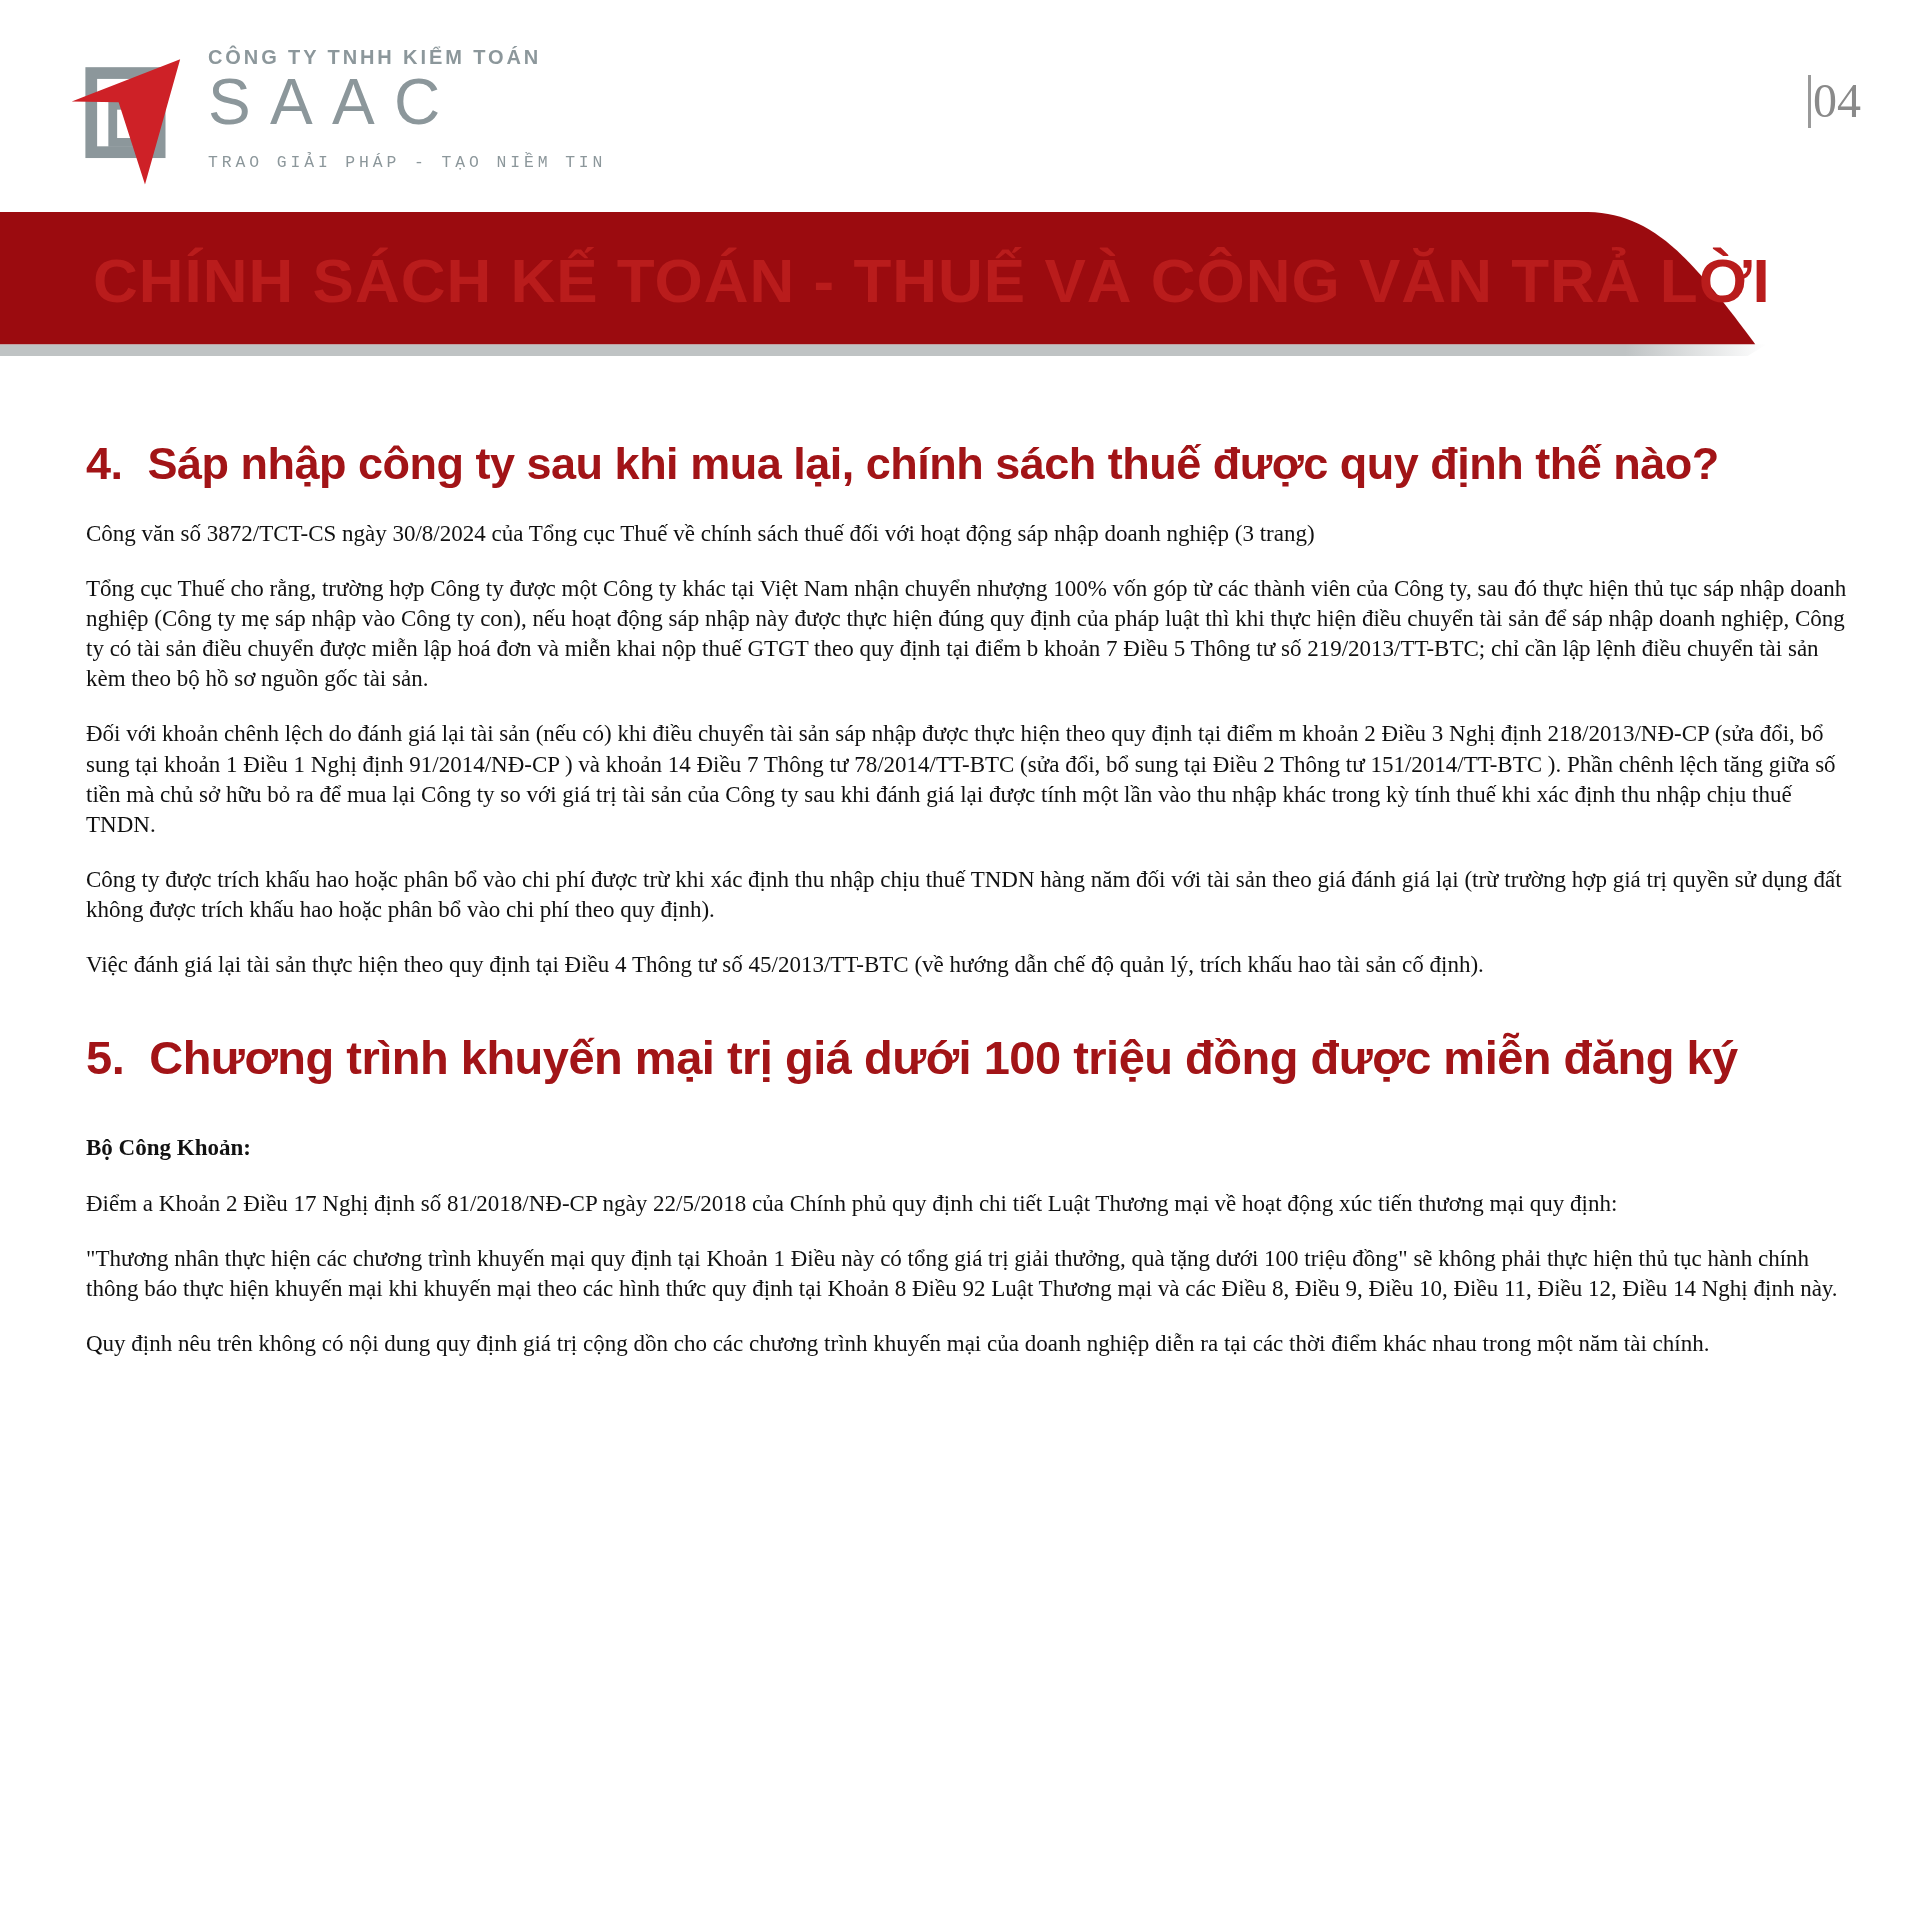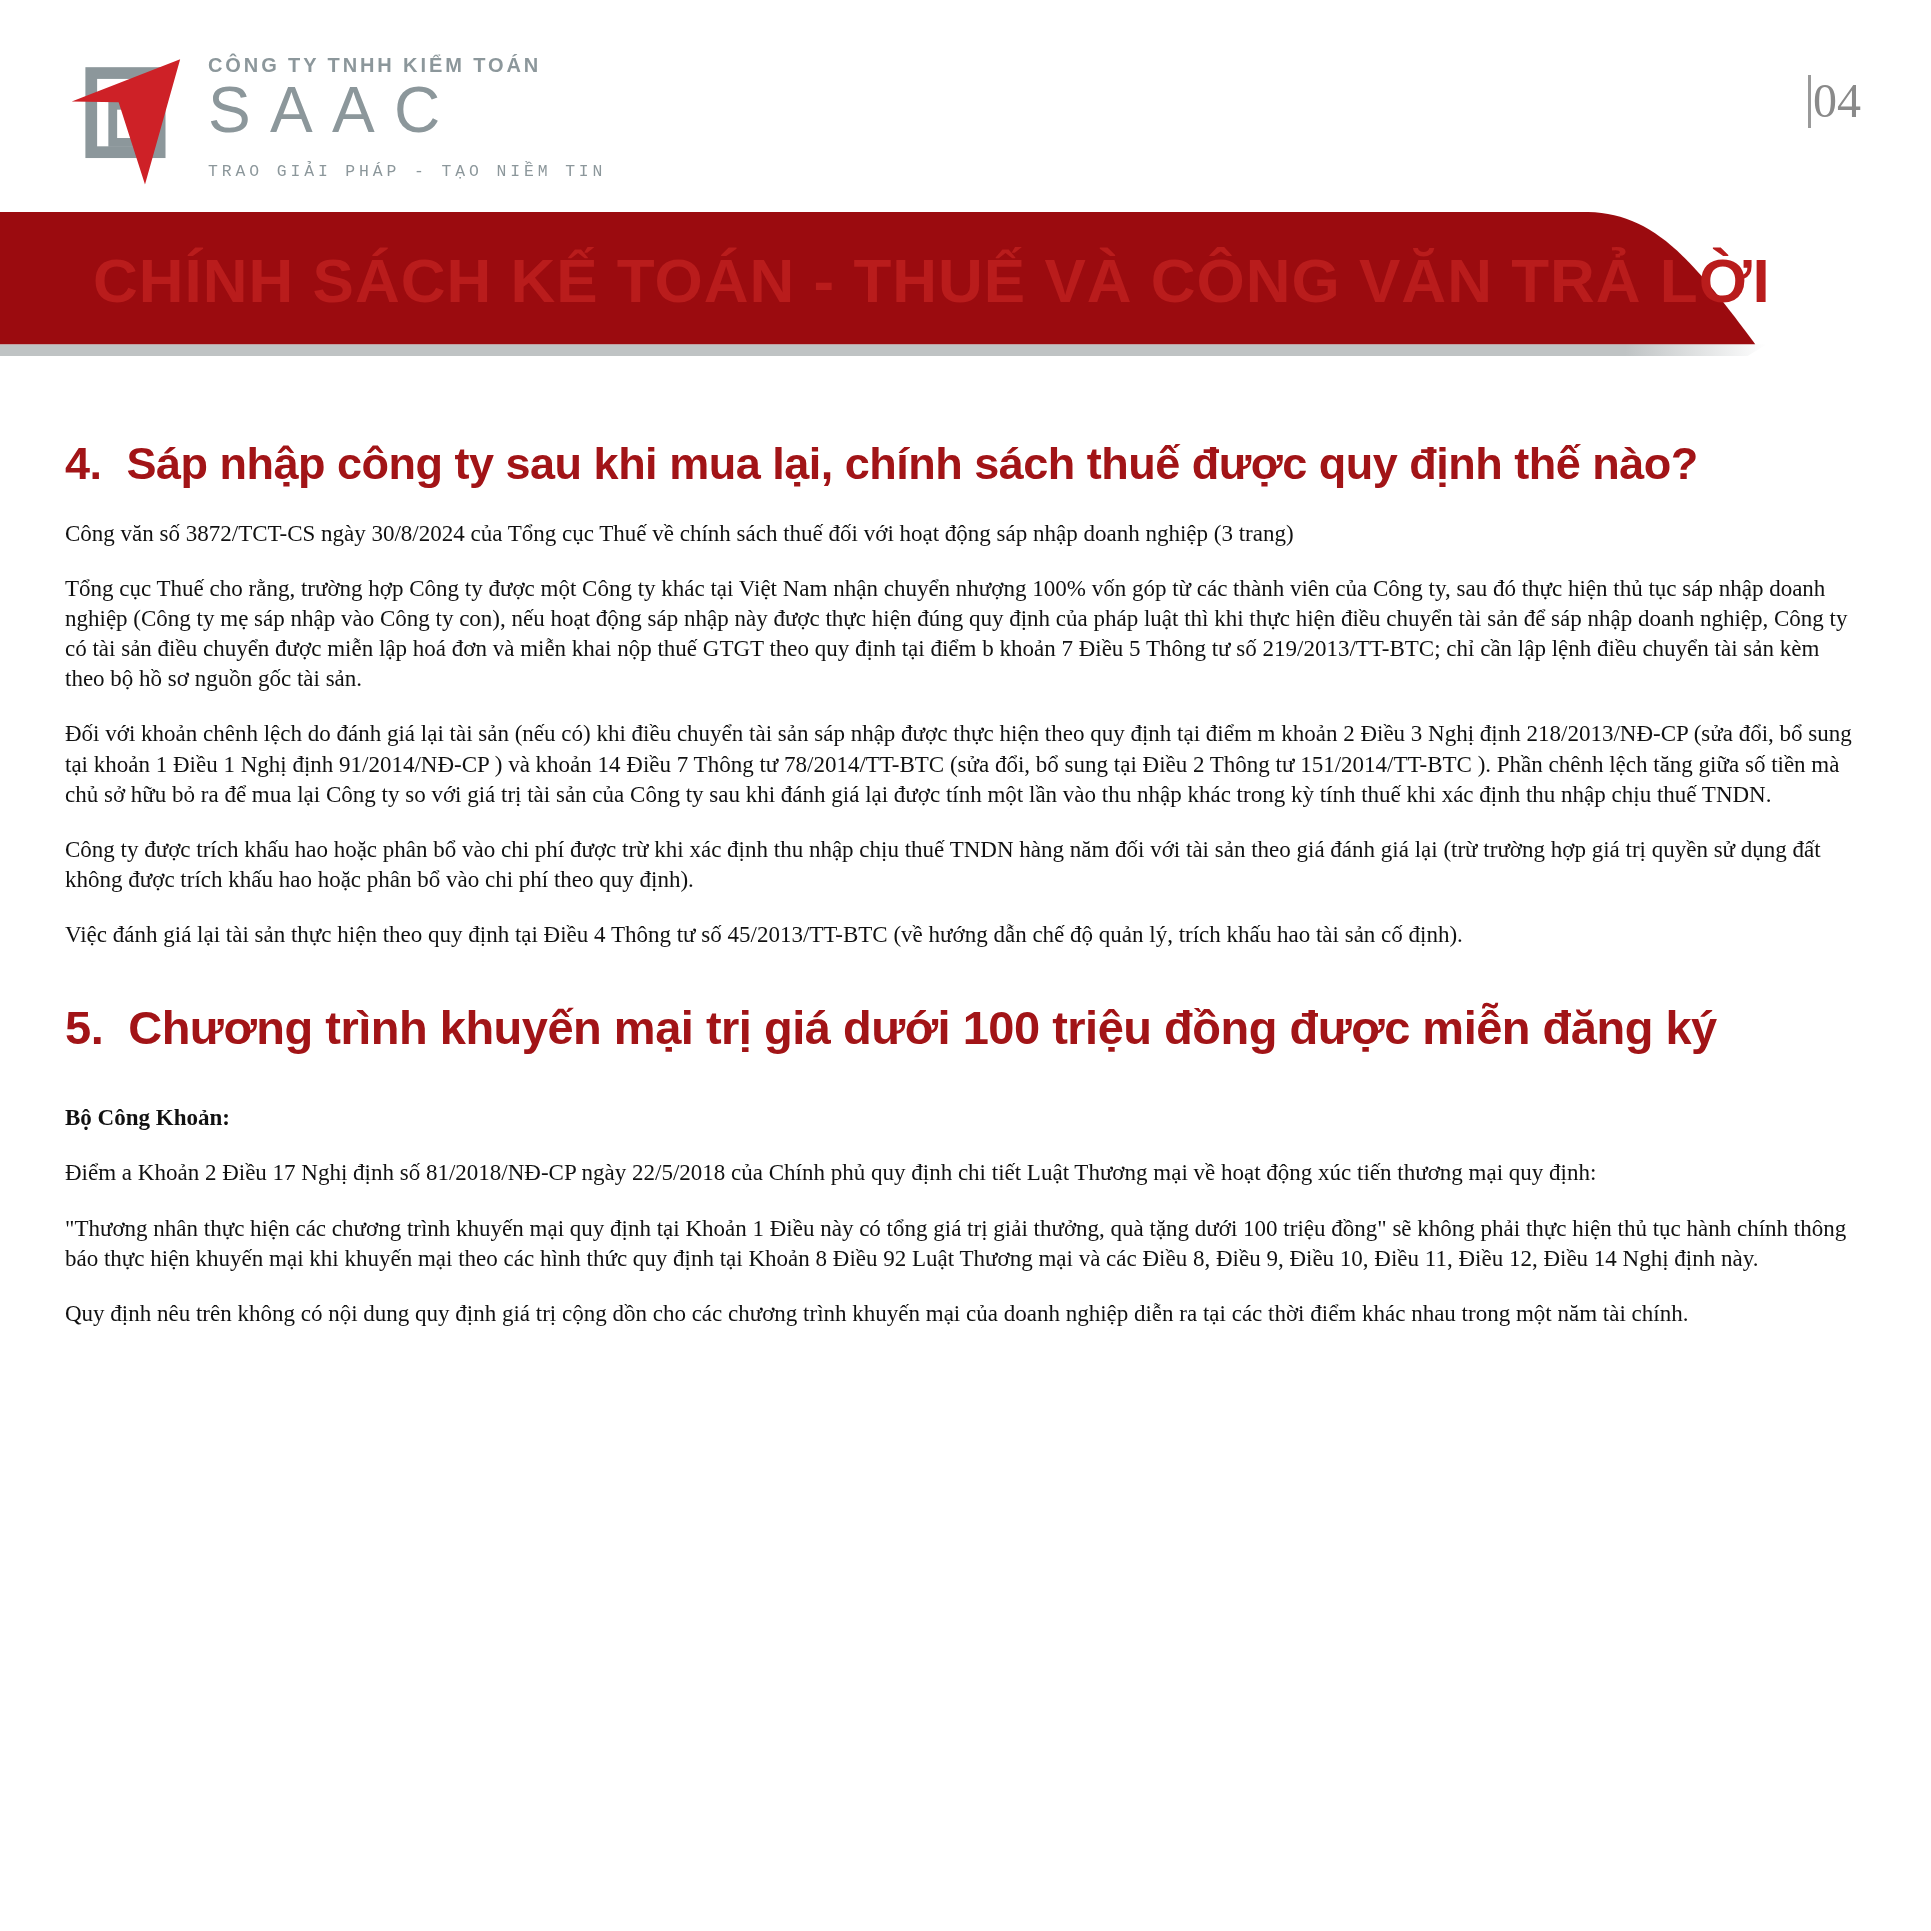--- a/index.html
+++ b/index.html
@@ -10,21 +10,21 @@
     position:relative;
     overflow:hidden;
   }
 
   
   .header{
     position:absolute;top:0;left:0;width:1931px;height:212px;
   }
   .logo{
     position:absolute;top:46px;left:60px;
-    display:flex;align-items:center;gap:21px;
+    display:flex;align-items:flex-start;gap:21px;
   }
   .logo-mark{width:127px;height:143px;display:block;}
   .logo-text{display:flex;flex-direction:column;color:#8c979b;}
   .logo-company{
     font-family:"Liberation Sans", sans-serif;
     font-size:20px;letter-spacing:2.9px;font-weight:bold;
   }
   .logo-name{
     font-family:"Liberation Sans", sans-serif;
     font-size:64px;line-height:1.05;letter-spacing:19.3px;font-weight:normal;
@@ -49,21 +49,21 @@
   .banner-title{
     position:absolute;left:93px;top:33px;
     font-family:Liberation Sans, sans-serif;
     font-weight:bold;font-size:62px;color:#b91c1c;
     letter-spacing:1px;white-space:nowrap;
   }
 
   
   .content{
     position:absolute;top:357px;left:0;width:1931px;
-    padding:0 62px 0 65px;box-sizing:border-box;
+    padding:0 62px 0 86px;box-sizing:border-box;
   }
   .section-heading{
     font-family:"Liberation Sans", sans-serif;
     font-weight:bold;color:#a21417;
     letter-spacing:-0.5px;
   }
   .heading-4{
     margin-top:81px;margin-bottom:29px;
     font-size:45px;line-height:1.15;white-space:nowrap;
   }

